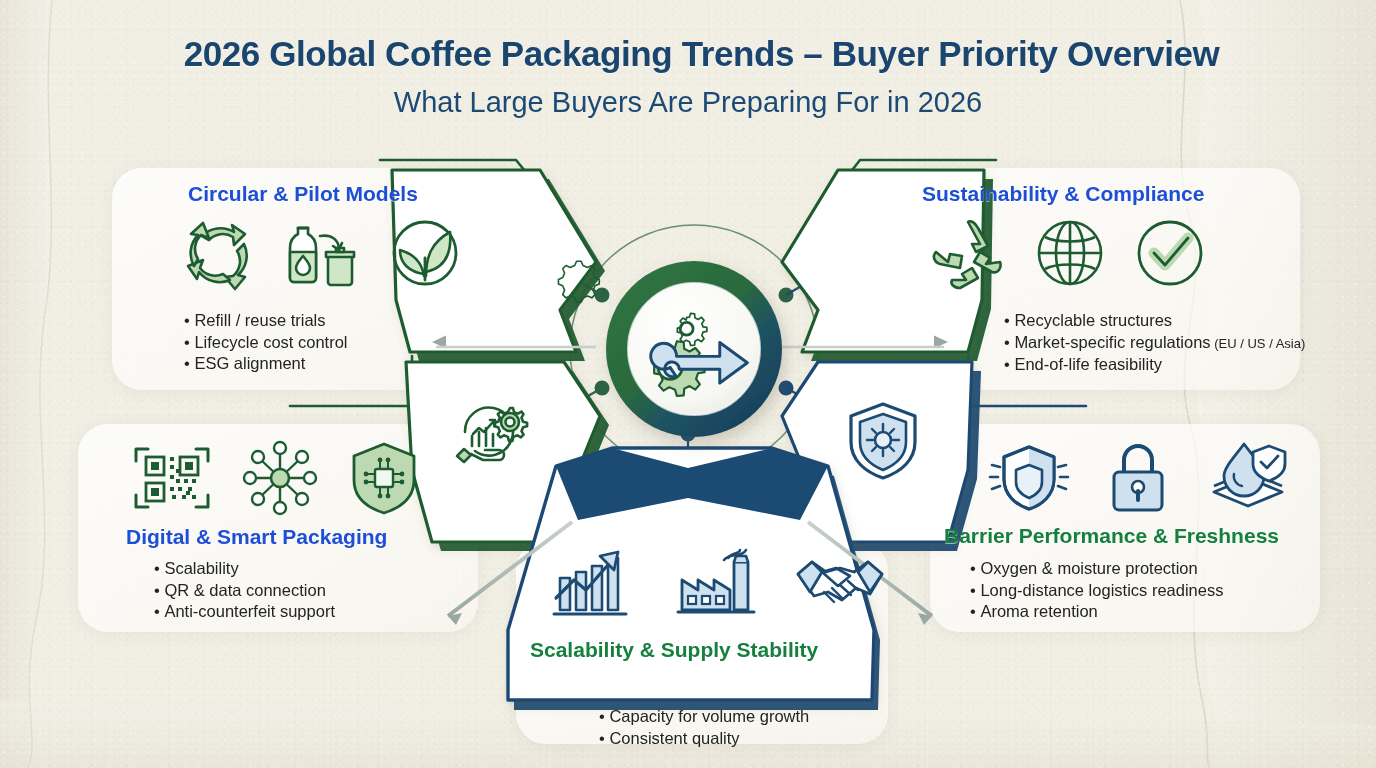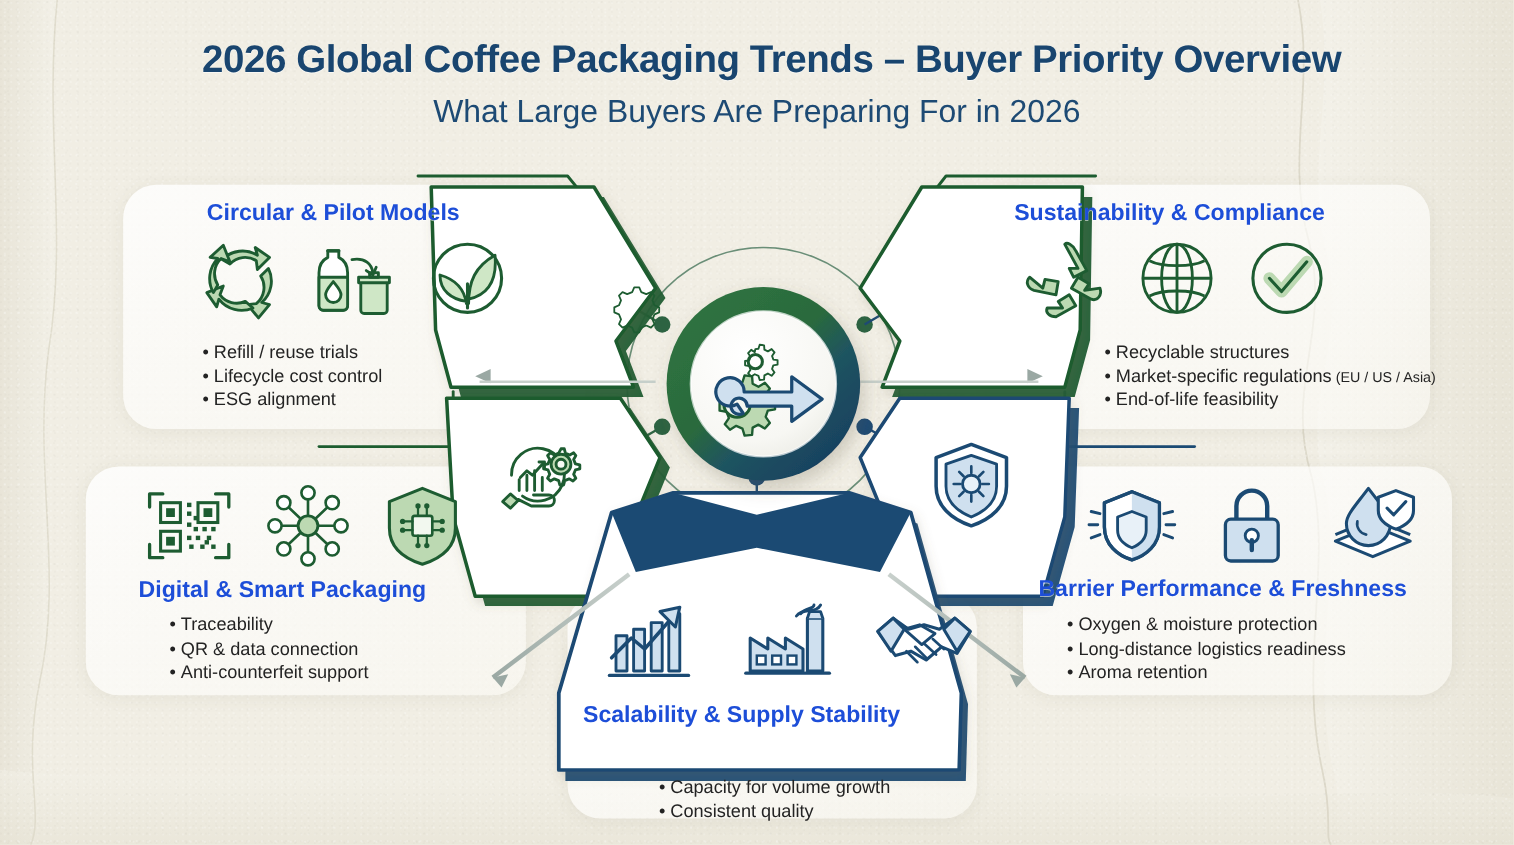--- a/index.html
+++ b/index.html
@@ -41,21 +41,21 @@
   .panel-card{
     position:absolute;border-radius:30px;
     background:linear-gradient(150deg,rgba(255,255,255,.82),rgba(252,251,246,.55));
     box-shadow:0 2px 16px rgba(90,85,60,.07);
   }
   .panel-h{
     position:absolute;font-size:21px;font-weight:bold;white-space:nowrap;
     text-shadow:0 1px 0 rgba(255,255,255,.55);
   }
   .green-h{color:#1d4ed8;}
-  .navy-h{color:#1d4ed8;}
+  .navy-h{color:#15803d;}
   .bullets{position:absolute;font-size:16.5px;line-height:21.5px;color:#232323;}
   .bullets div{white-space:nowrap;}
   .bullets .bsmall{font-size:13px;}
   .icons-row{position:absolute;display:flex;align-items:center;}
 
   svg{display:block;overflow:visible;}
   .abs{position:absolute;}
 </style>
 </head>
 <body>
@@ -399,21 +399,21 @@
             <circle cx="18" cy="42" r="2.4"></circle>
           <circle cx="54" cy="34" r="2.4"></circle>
             <circle cx="54" cy="42" r="2.4"></circle>
         </g>
       </svg>
     </div>
 
     <div class="panel-h green-h" style="left:126px;top:525px;">Digital &amp; Smart Packaging</div>
 
     <div class="bullets" style="left:154px;top:558px;">
-      <div><span>•&nbsp;</span><span>Traceability</span></div>
+      <div><span>•&nbsp;</span><span>Scalability</span></div>
       <div><span>•&nbsp;</span><span>QR &amp; data connection</span></div>
       <div><span>•&nbsp;</span><span>Anti-counterfeit support</span></div>
     </div>
   </div>
 
   <div class="panel">
     <div class="icons-row" style="left:988px;top:440px;gap:32px;">
       <svg width="82" height="72" viewBox="0 0 82 72">
         <path d="M41,6 L66,16 L66,38 C66,54 54,64 41,68 C28,64 16,54 16,38 L16,16 Z" fill="#ffffff" stroke="#1b4a73" stroke-width="3" stroke-linejoin="round"></path>
         <path d="M41,6 L66,16 L66,38 C66,54 54,64 41,68 Z" fill="#cfe0ef"></path>

